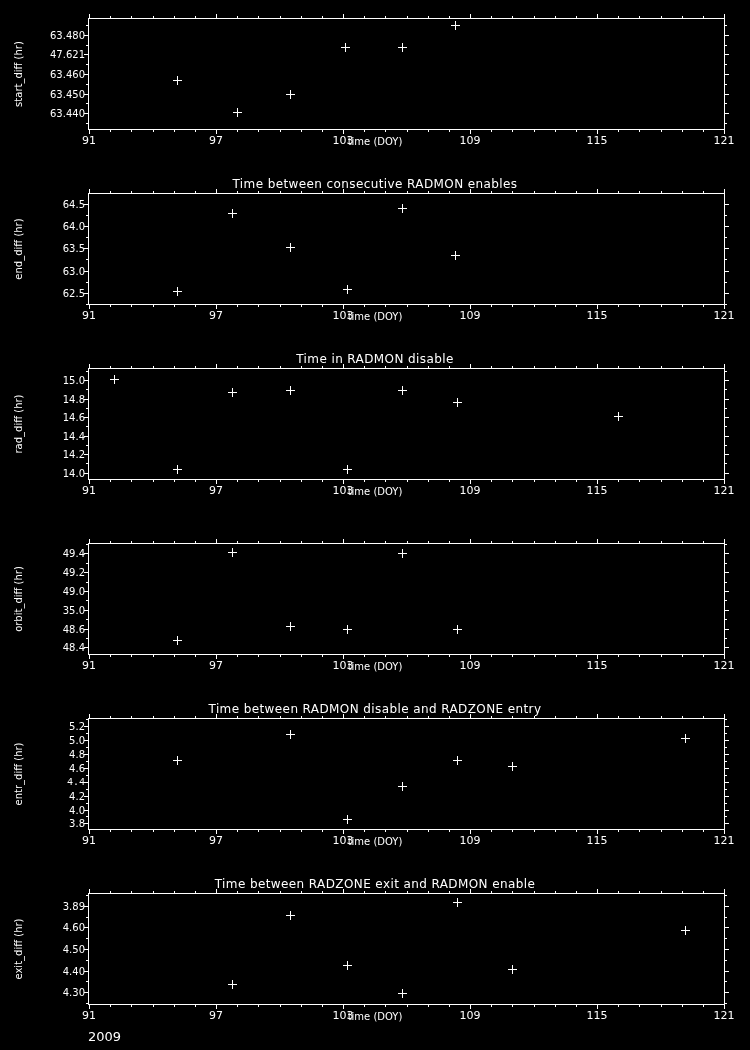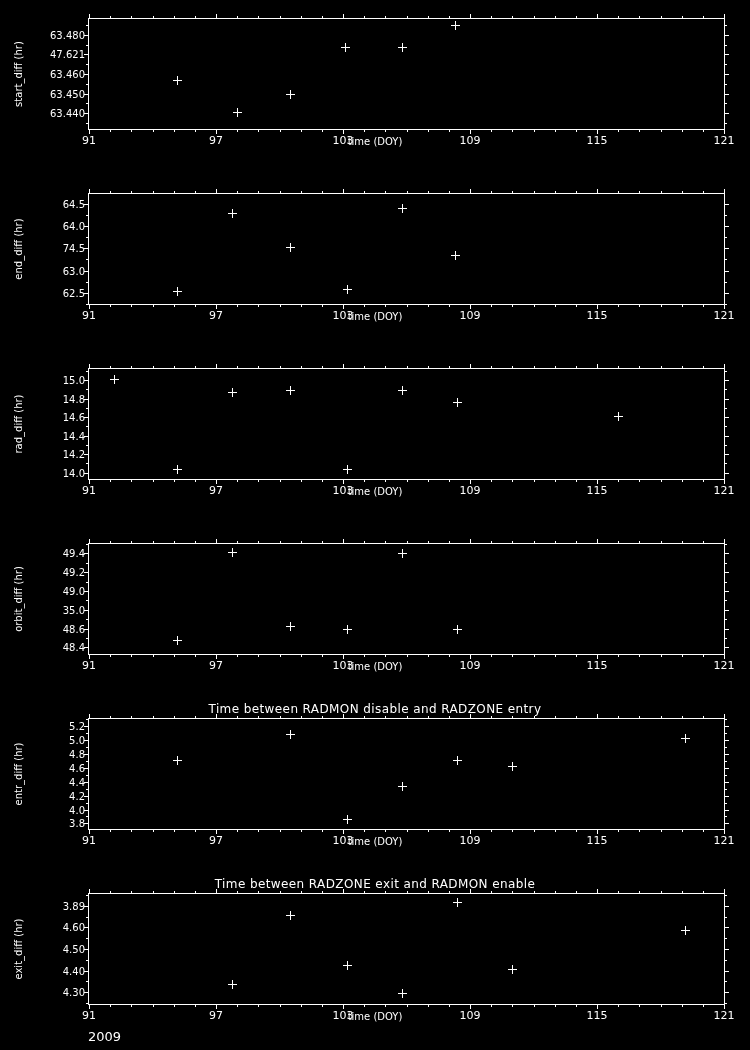--- a/index.html
+++ b/index.html
@@ -259,30 +259,31 @@
         <div class="marker" style="left: 148.167px; top: 93.3036px;"></div>
         <div class="marker" style="left: 201.083px; top: 75.625px;"></div>
         <div class="marker" style="left: 256.117px; top: 28.4821px;"></div>
         <div class="marker" style="left: 313.267px; top: 28.0893px;"></div>
         <div class="marker" style="left: 366.183px; top: 6.875px;"></div>
       </div>
       <div class="xaxis-title">time (DOY)</div>
       <div class="yaxis-title">start_diff (hr)</div>
     </div>
     <div class="panel">
+      <div class="panel-title">Time between consecutive RADMON enables</div>
       <div class="plot-area">
         <div class="ytick" style="top: 98.8664px;"></div>
         <div class="ytick-right" style="top: 98.8664px;"></div>
         <div class="ylabel-text" style="top: 98.8664px;">62.5</div>
         <div class="ytick" style="top: 76.5992px;"></div>
         <div class="ytick-right" style="top: 76.5992px;"></div>
         <div class="ylabel-text" style="top: 76.5992px;">63.0</div>
         <div class="ytick" style="top: 54.332px;"></div>
         <div class="ytick-right" style="top: 54.332px;"></div>
-        <div class="ylabel-text" style="top: 54.332px;">74.5</div>
+        <div class="ylabel-text" style="top: 54.332px;">63.5</div>
         <div class="ytick" style="top: 32.0648px;"></div>
         <div class="ytick-right" style="top: 32.0648px;"></div>
         <div class="ylabel-text" style="top: 32.0648px;">64.0</div>
         <div class="ytick" style="top: 9.79757px;"></div>
         <div class="ytick-right" style="top: 9.79757px;"></div>
         <div class="ylabel-text" style="top: 9.79757px;">64.5</div>
         <div class="ytick minor" style="top: 110px;"></div>
         <div class="ytick-right minor" style="top: 110px;"></div>
         <div class="ytick minor" style="top: 87.7328px;"></div>
         <div class="ytick-right minor" style="top: 87.7328px;"></div>
@@ -364,20 +365,21 @@
         <div class="marker" style="left: 143.933px; top: 19.5951px;"></div>
         <div class="marker" style="left: 201.083px; top: 53.4413px;"></div>
         <div class="marker" style="left: 258.233px; top: 95.749px;"></div>
         <div class="marker" style="left: 313.267px; top: 14.251px;"></div>
         <div class="marker" style="left: 366.183px; top: 61.9028px;"></div>
       </div>
       <div class="xaxis-title">time (DOY)</div>
       <div class="yaxis-title">end_diff (hr)</div>
     </div>
     <div class="panel">
+      <div class="panel-title">Time in RADMON disable</div>
       <div class="plot-area">
         <div class="ytick" style="top: 103.529px;"></div>
         <div class="ytick-right" style="top: 103.529px;"></div>
         <div class="ylabel-text" style="top: 103.529px;">14.0</div>
         <div class="ytick" style="top: 85.042px;"></div>
         <div class="ytick-right" style="top: 85.042px;"></div>
         <div class="ylabel-text" style="top: 85.042px;">14.2</div>
         <div class="ytick" style="top: 66.5546px;"></div>
         <div class="ytick-right" style="top: 66.5546px;"></div>
         <div class="ylabel-text" style="top: 66.5546px;">14.4</div>
@@ -599,21 +601,21 @@
         <div class="ytick-right" style="top: 104.43px;"></div>
         <div class="ylabel-text" style="top: 104.43px;">3.8</div>
         <div class="ytick" style="top: 90.5063px;"></div>
         <div class="ytick-right" style="top: 90.5063px;"></div>
         <div class="ylabel-text" style="top: 90.5063px;">4.0</div>
         <div class="ytick" style="top: 76.5823px;"></div>
         <div class="ytick-right" style="top: 76.5823px;"></div>
         <div class="ylabel-text" style="top: 76.5823px;">4.2</div>
         <div class="ytick" style="top: 62.6582px;"></div>
         <div class="ytick-right" style="top: 62.6582px;"></div>
-        <div class="ylabel-text" style="top: 62.6582px;">4.4</div>
+        <div class="ylabel-text" style="top: 62.6582px; font-family: Liberation Mono, monospace;">4.4</div>
         <div class="ytick" style="top: 48.7342px;"></div>
         <div class="ytick-right" style="top: 48.7342px;"></div>
         <div class="ylabel-text" style="top: 48.7342px;">4.6</div>
         <div class="ytick" style="top: 34.8101px;"></div>
         <div class="ytick-right" style="top: 34.8101px;"></div>
         <div class="ylabel-text" style="top: 34.8101px;">4.8</div>
         <div class="ytick" style="top: 20.8861px;"></div>
         <div class="ytick-right" style="top: 20.8861px;"></div>
         <div class="ylabel-text" style="top: 20.8861px;">5.0</div>
         <div class="ytick" style="top: 6.96203px;"></div>

